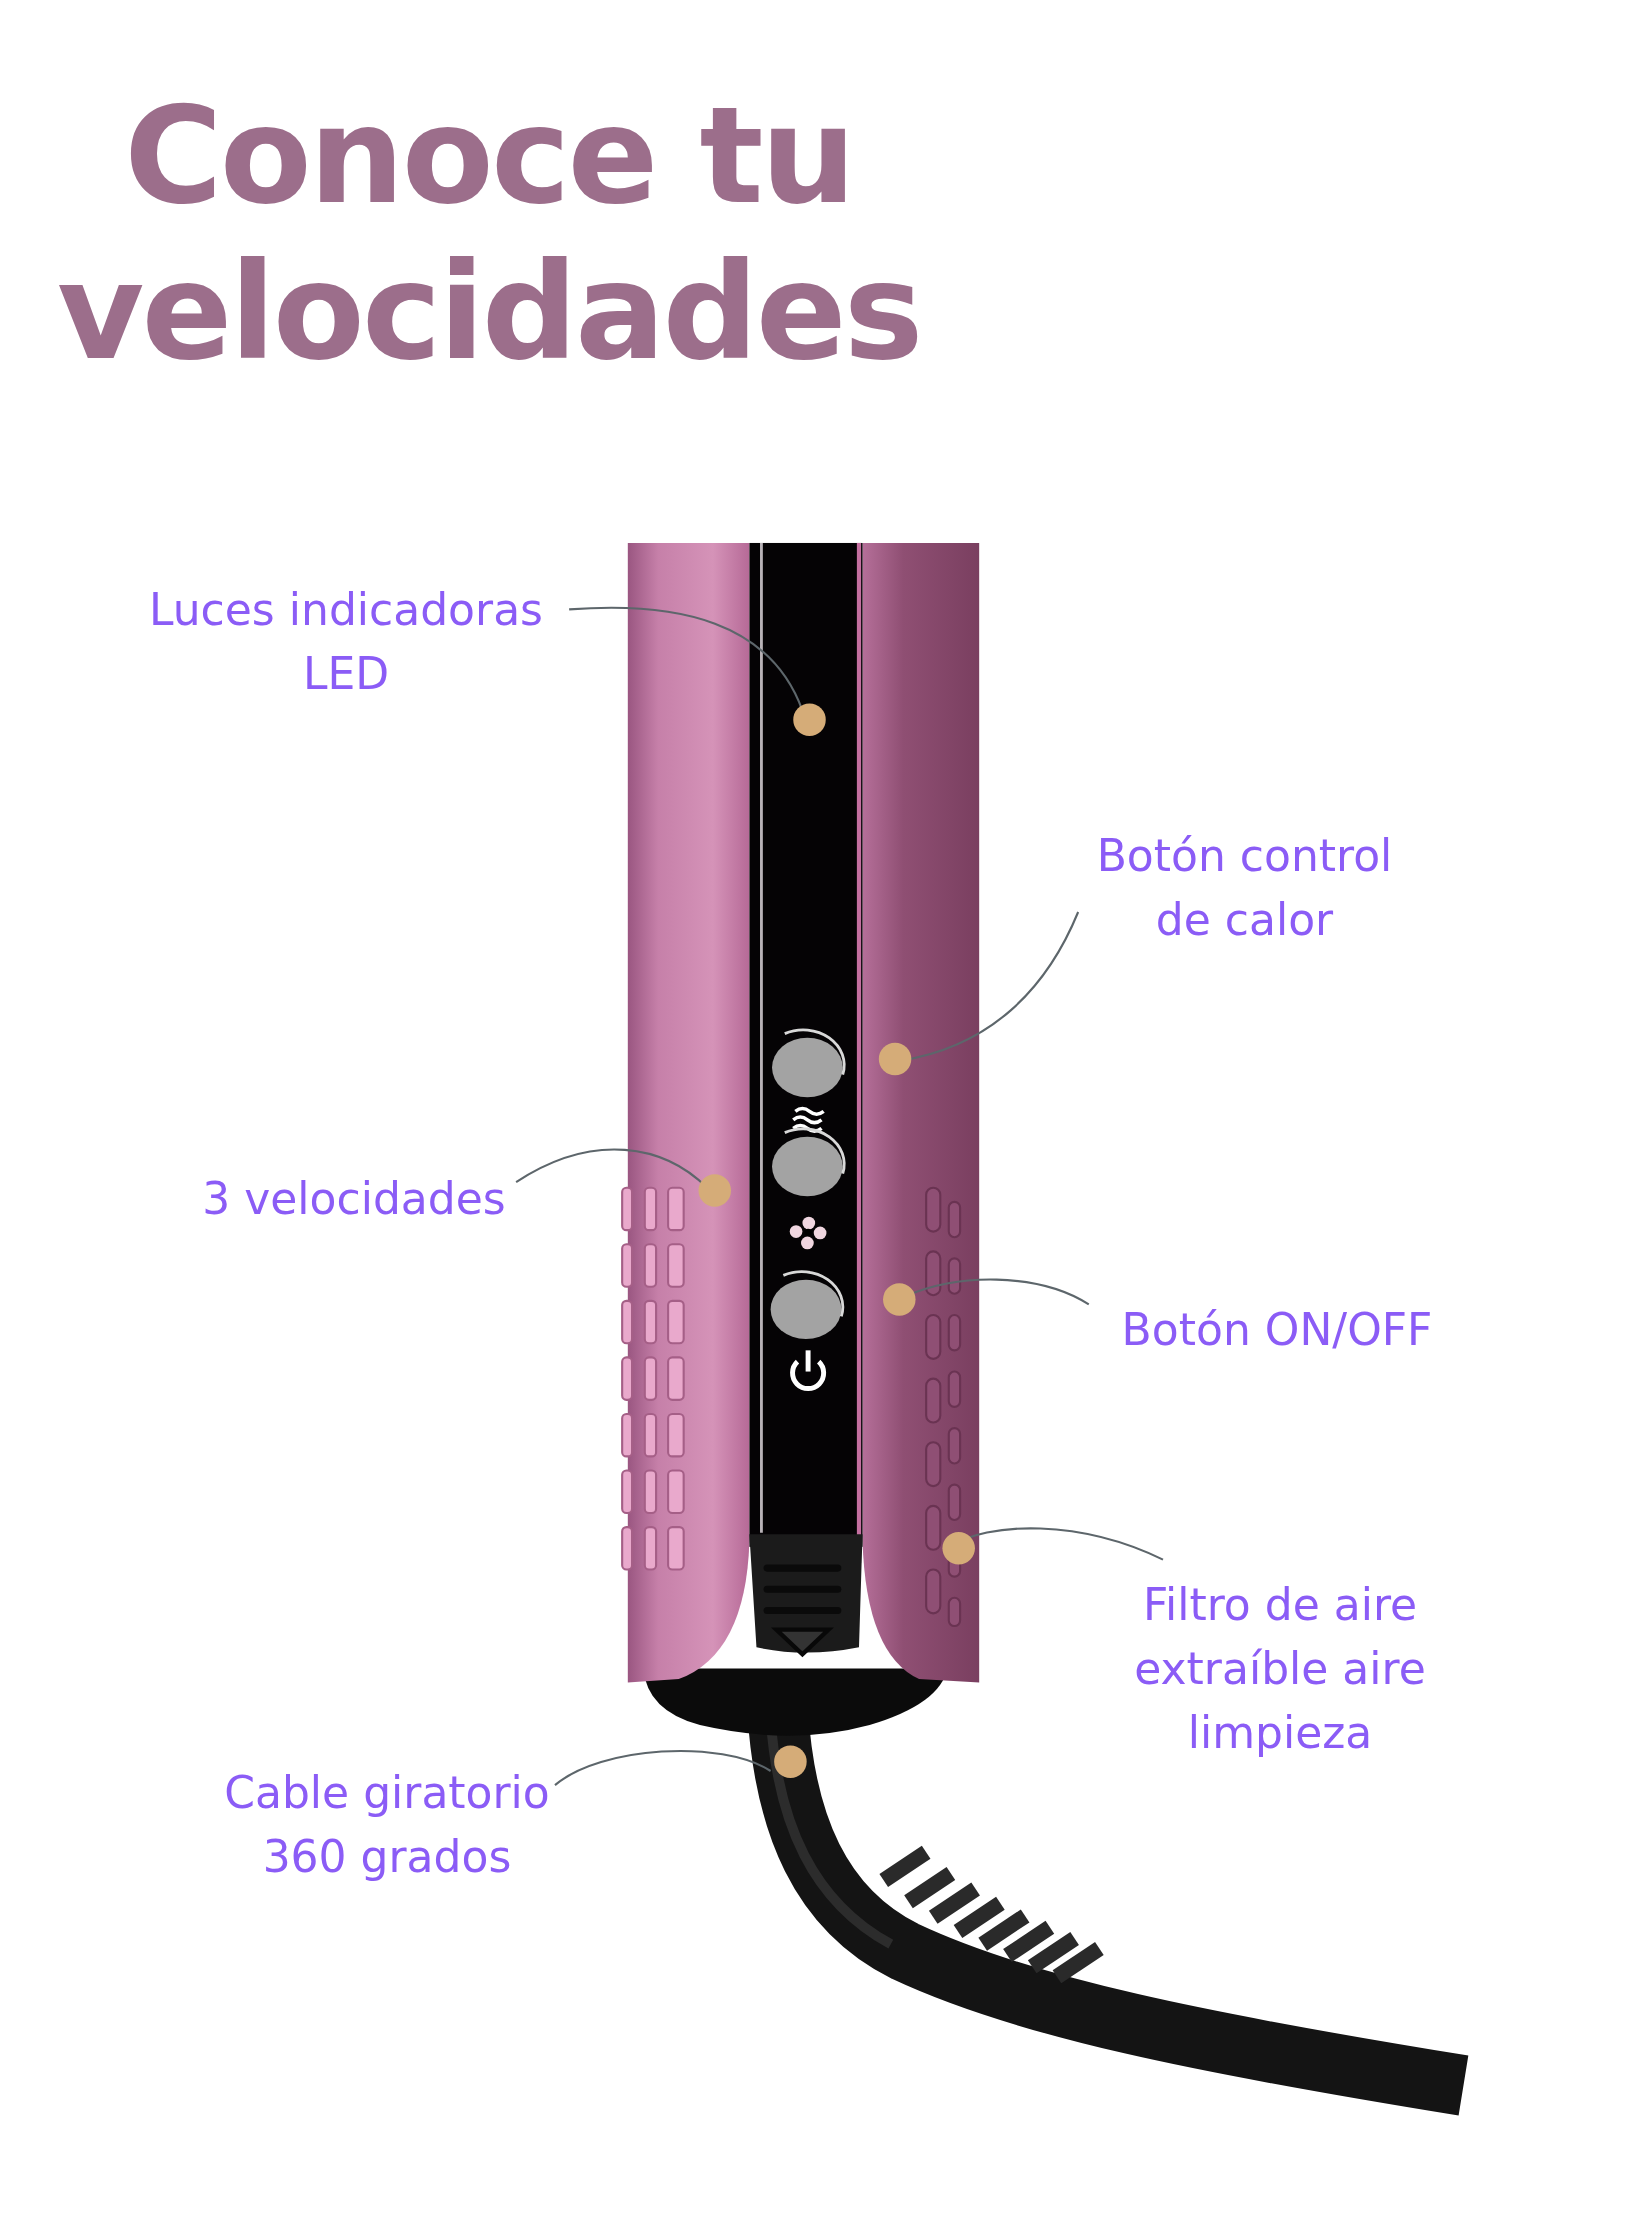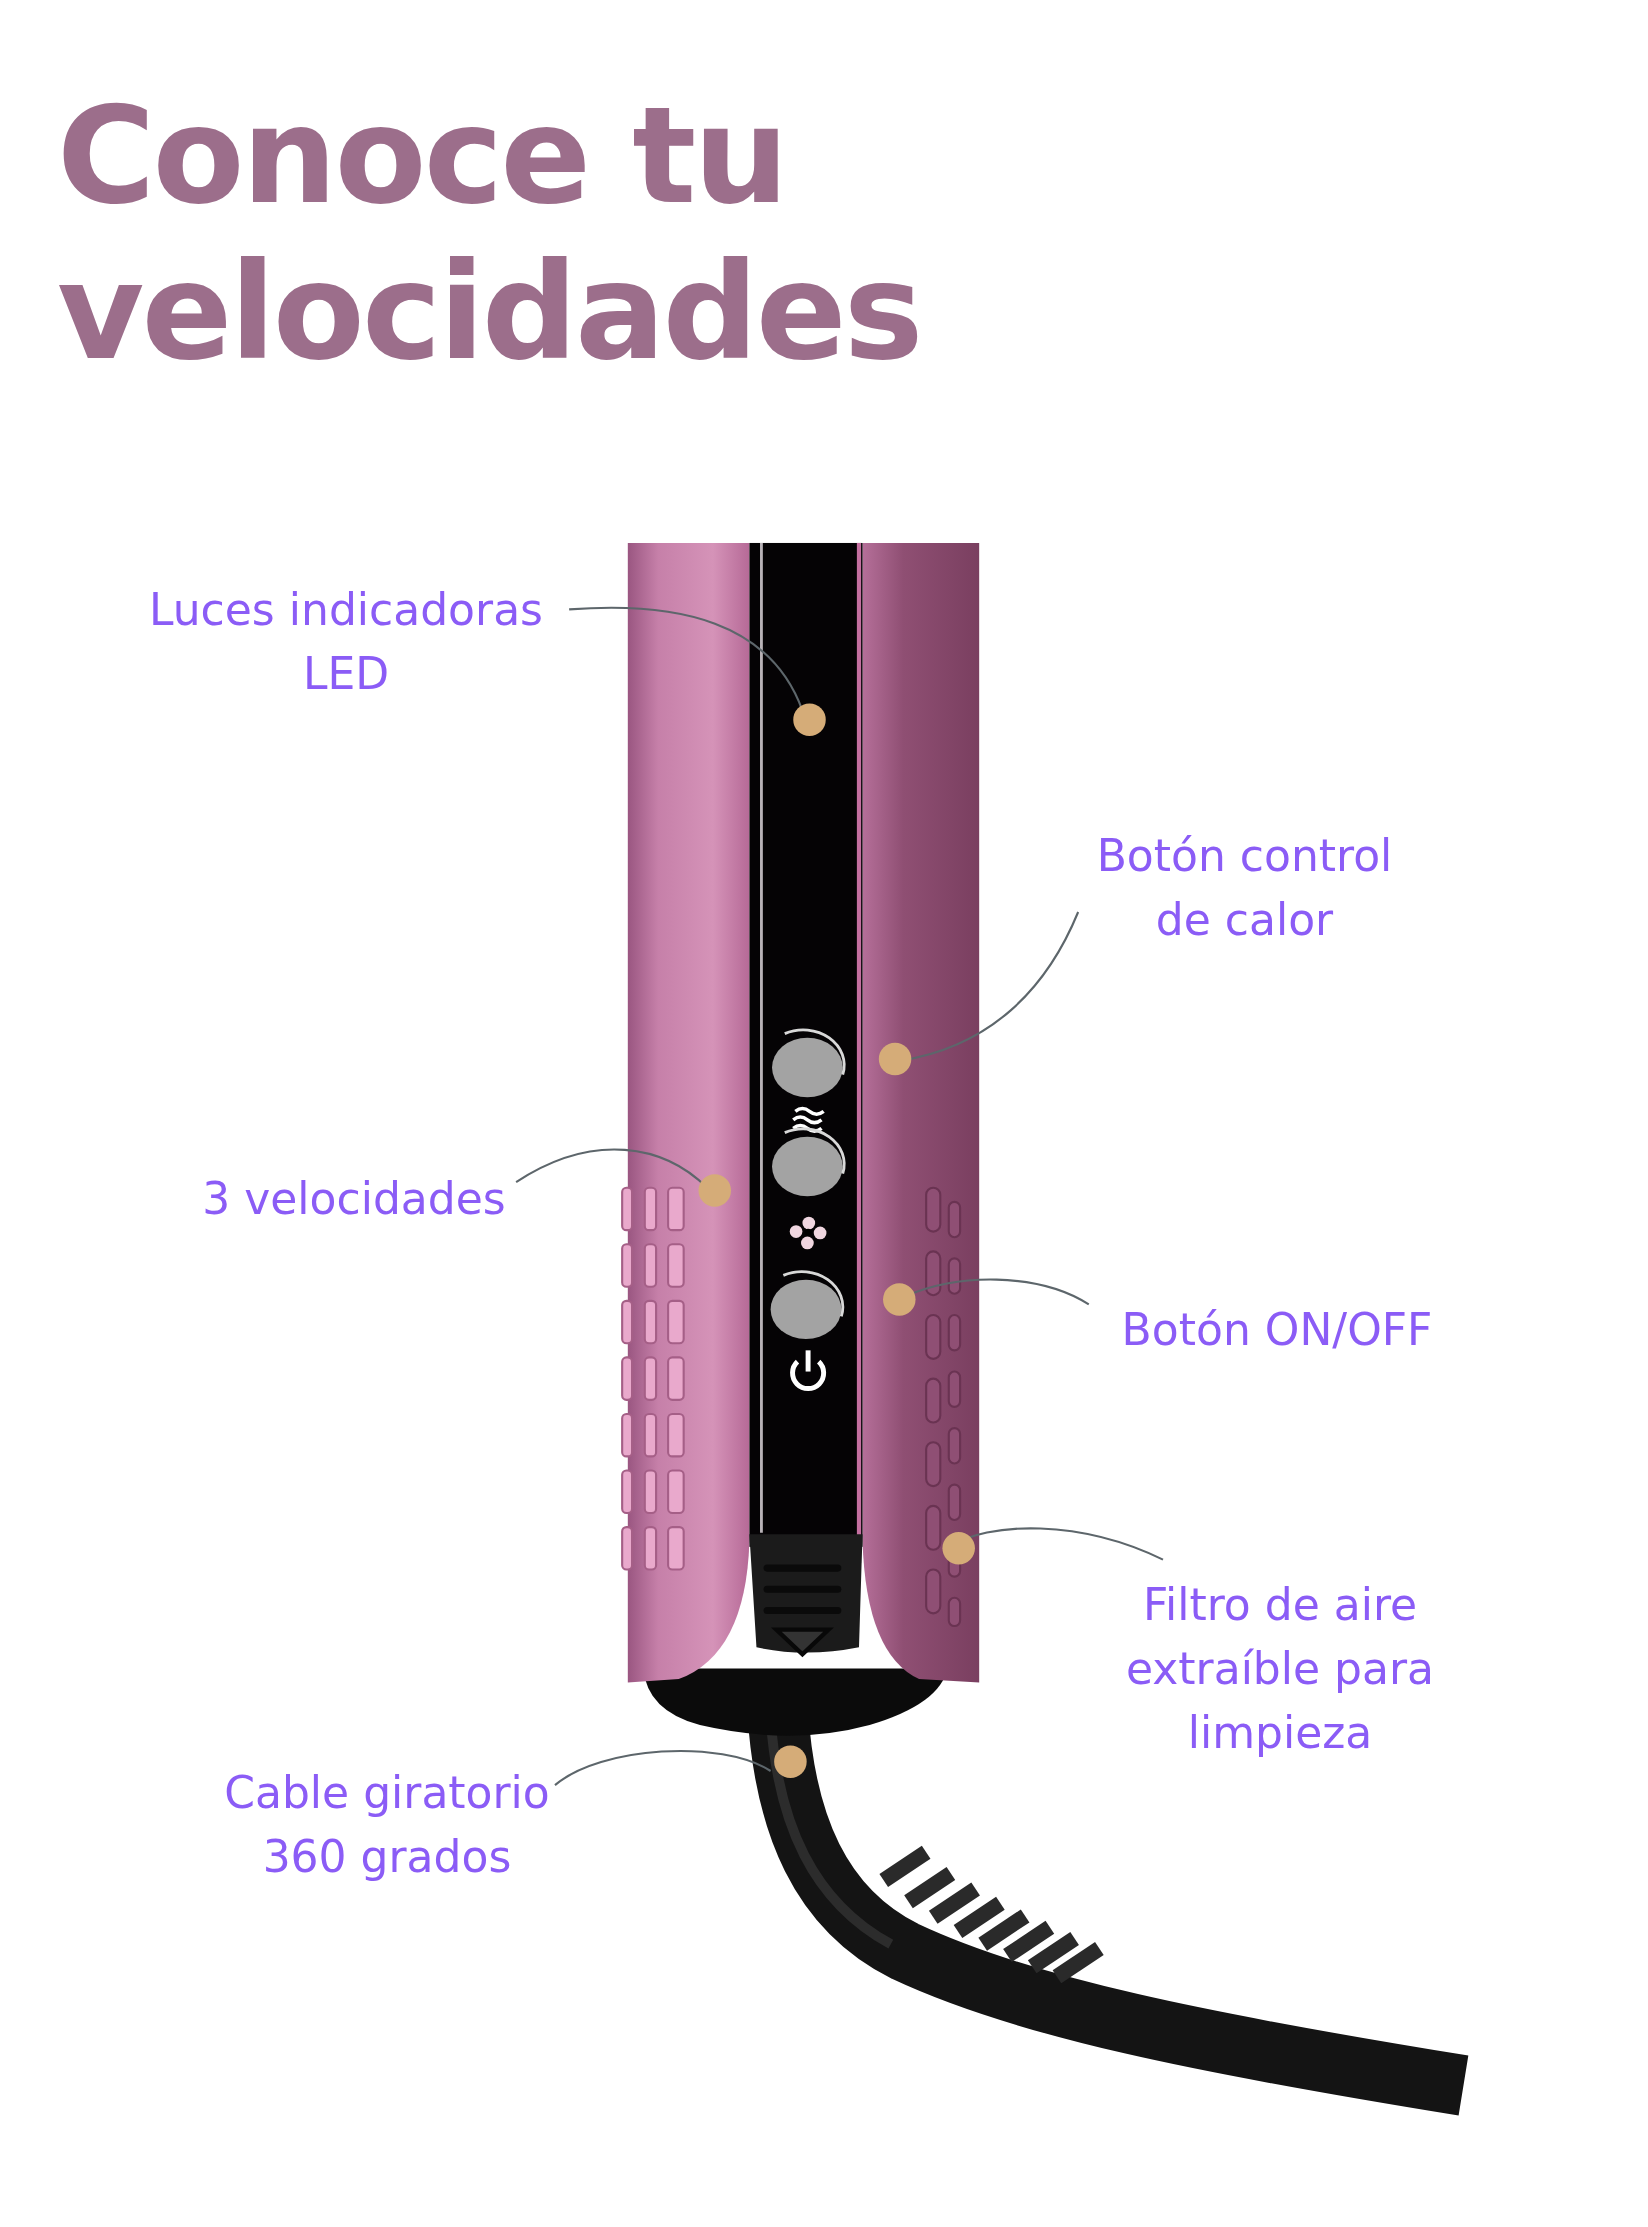--- a/index.html
+++ b/index.html
@@ -2,21 +2,21 @@
 <html style="font-size:11.3px"><head>
 <meta charset="utf-8">
 <style>
   html, body { margin: 0; padding: 0; background: #ffffff; }
   body { width: 1648px; height: 2227px; position: relative; overflow: hidden; font-family: "Liberation Sans", sans-serif; }
   .title {
     position: absolute; left: 57px; top: 78px;
     color: #9c6e8b; font-family: "DejaVu Sans", sans-serif; font-weight: bold;
     font-size: 134px; line-height: 156px; letter-spacing: -2.8px;
   }
-  .title span { display: block; }
+  .title span { display: block; text-align: center; }
   .label {
     position: absolute; color: #8b5cf6;
     font-family: "DejaVu Sans", sans-serif; font-size: 44px; line-height: 64px;
     text-align: center; font-weight: normal;
   }
   .label span { display: block; }
   svg.art { position: absolute; left: 0; top: 0; }
 </style>
 </head>
 <body>
@@ -190,21 +190,21 @@
 <div class="label" style="left:177px; top:1167px; width:354px;">
   <span>3 velocidades</span>
 </div>
 
 <div class="label" style="left:1093px; top:1298px; width:368px;">
   <span>Botón ON/OFF</span>
 </div>
 
 <div class="label" style="left:1103px; top:1573px; width:354px;">
   <span>Filtro de aire</span>
-  <span>extraíble para</span>
+  <span>extraíble aire</span>
   <span>limpieza</span>
 </div>
 
 <div class="label" style="left:203px; top:1761px; width:368px;">
   <span>Cable giratorio</span>
   <span>360 grados</span>
 </div>
 
 
 </body></html>

